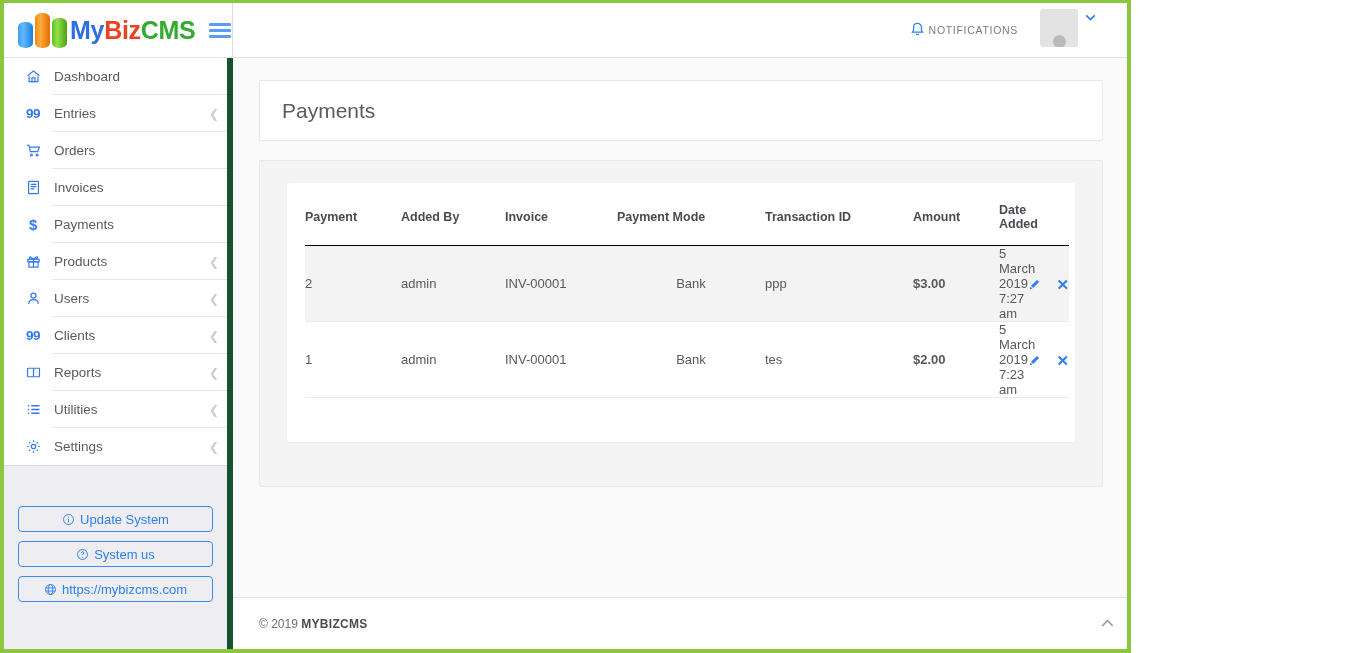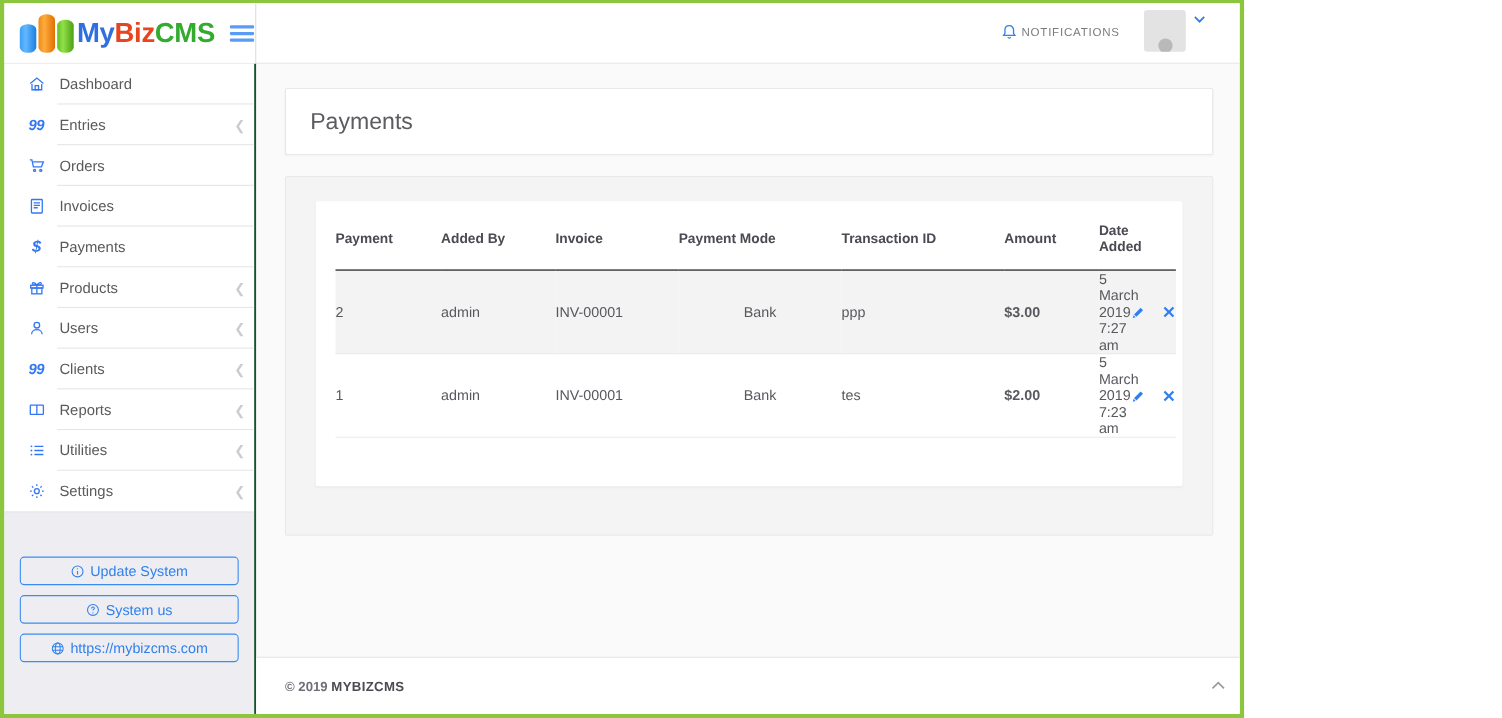--- a/index.html
+++ b/index.html
@@ -150,21 +150,21 @@
   .body-row {
     flex: 1;
     display: flex;
     min-height: 0;
   }
 
   
   .sidebar {
     width: 229px;
     flex: 0 0 229px;
-    border-right: 2px solid #14532d;
+    border-right: 6px solid #14532d;
     background: #eeeef2;
     display: flex;
     flex-direction: column;
   }
   .menu {
     background: #ffffff;
     border-bottom: 1px solid #dcdcdc;
   }
   .menu-item {
     display: flex;
@@ -174,21 +174,20 @@
     position: relative;
     padding-left: 10px;
   }
   .menu-item .mi-icon {
     width: 38px;
     flex: 0 0 38px;
     display: flex;
     align-items: center;
     justify-content: center;
     color: #3377f6;
-    font-style: italic;
   }
   .mi-num {
     font-size: 13.5px;
     font-weight: bold;
     color: #3377f6;
     letter-spacing: -0.5px;
   }
   .menu-item .mi-label {
     flex: 1;
     font-size: 13.5px;
@@ -335,21 +334,20 @@
   
   .footer {
     height: 52px;
     flex: 0 0 52px;
     background: #ffffff;
     border-top: 1px solid #e4e4e4;
     display: flex;
     align-items: center;
     justify-content: space-between;
     padding: 0 10px 0 26px;
-    font-weight: bold;
   }
   .footer .copy {
     font-size: 12px;
     color: #6f6f76;
   }
   .footer .copy b { color: #4b4b52; letter-spacing: 0.3px; }
   .to-top {
     color: #9a9aa0;
     cursor: pointer;
     display: flex;

